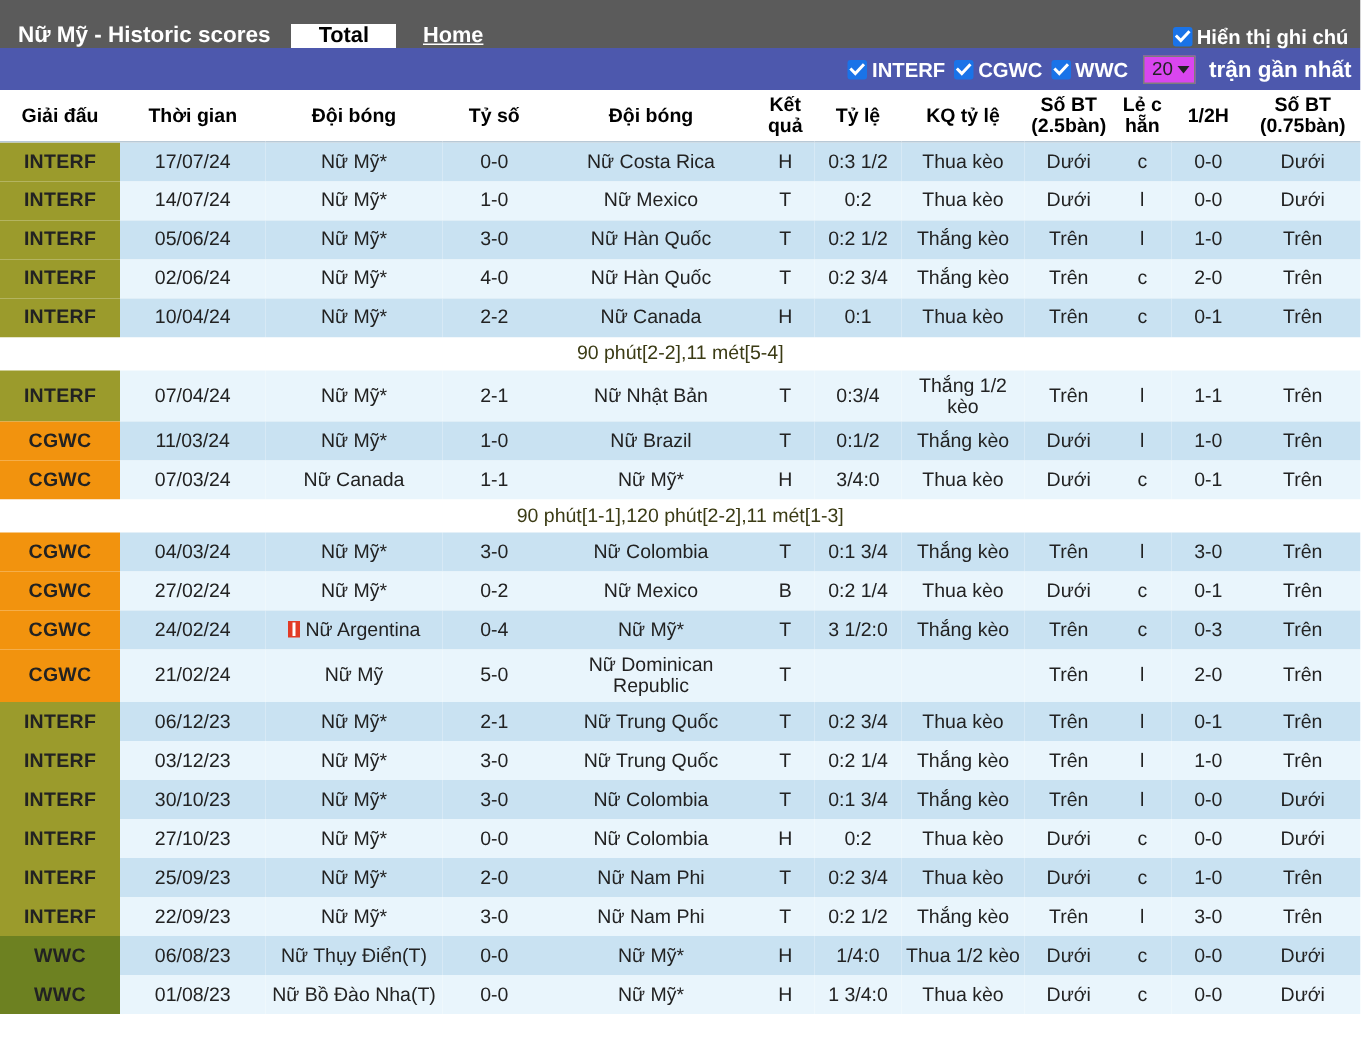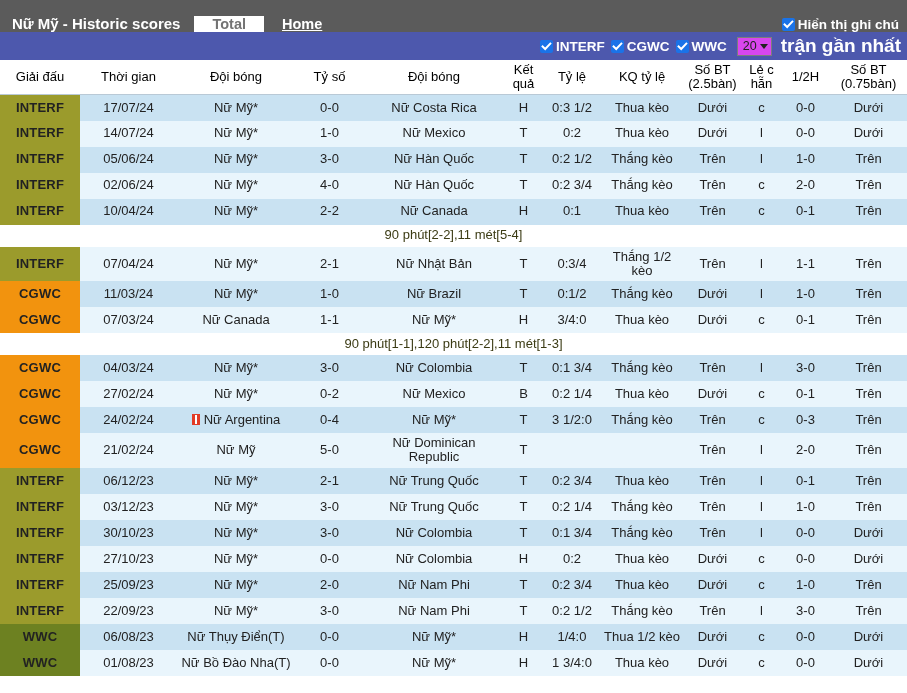--- a/index.html
+++ b/index.html
@@ -32,21 +32,21 @@
     display: flex;
     align-items: center;
     padding: 0 18px;
     font-size: 14.5px;
     font-weight: bold;
     color: #ffffff;
     white-space: nowrap;
   }
   .tab.active {
     background: #ffffff;
-    color: #737373;
+    color: #000000;
   }
   .tab.link { text-decoration: underline; }
   .topbar-right {
     margin-left: auto;
     display: flex;
     align-items: center;
     padding-right: 8px;
     gap: 3px;
   }
   .topbar-right .cb-label {
@@ -102,38 +102,38 @@
     margin-left: 4px;
   }
   .countsel .caret {
     width: 0; height: 0;
     border-left: 4px solid transparent;
     border-right: 4px solid transparent;
     border-top: 5px solid #222;
   }
   .filter-tail {
     color: #ffffff;
-    font-size: 19px;
+    font-size: 15px;
     font-weight: bold;
     white-space: nowrap;
     margin-left: 3px;
   }
 
   
   table.scores {
     width: 907px;
     border-collapse: collapse;
     table-layout: fixed;
     font-size: 13px;
   }
   table.scores th {
     background: #ffffff;
     color: #000000;
     font-size: 13px;
-    font-weight: normal;
+    font-weight: bold;
     padding: 3px 2px;
     border-bottom: 1px solid #b9c9d6;
     text-align: center;
     line-height: 1.08;
     vertical-align: middle;
     height: 33px;
   }
   table.scores td {
     text-align: center;
     padding: 3px 2px;

